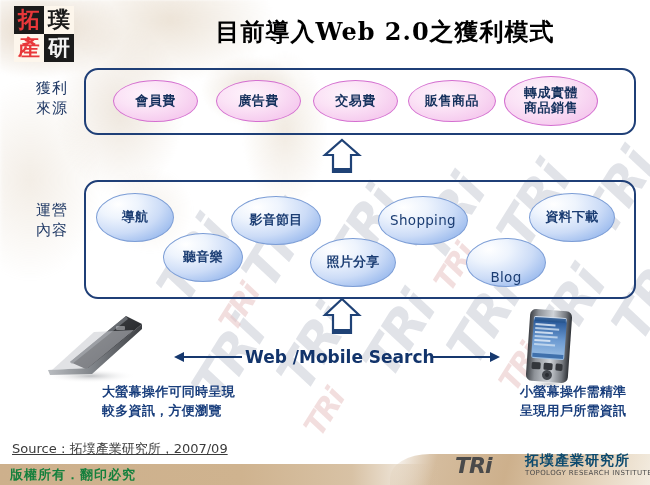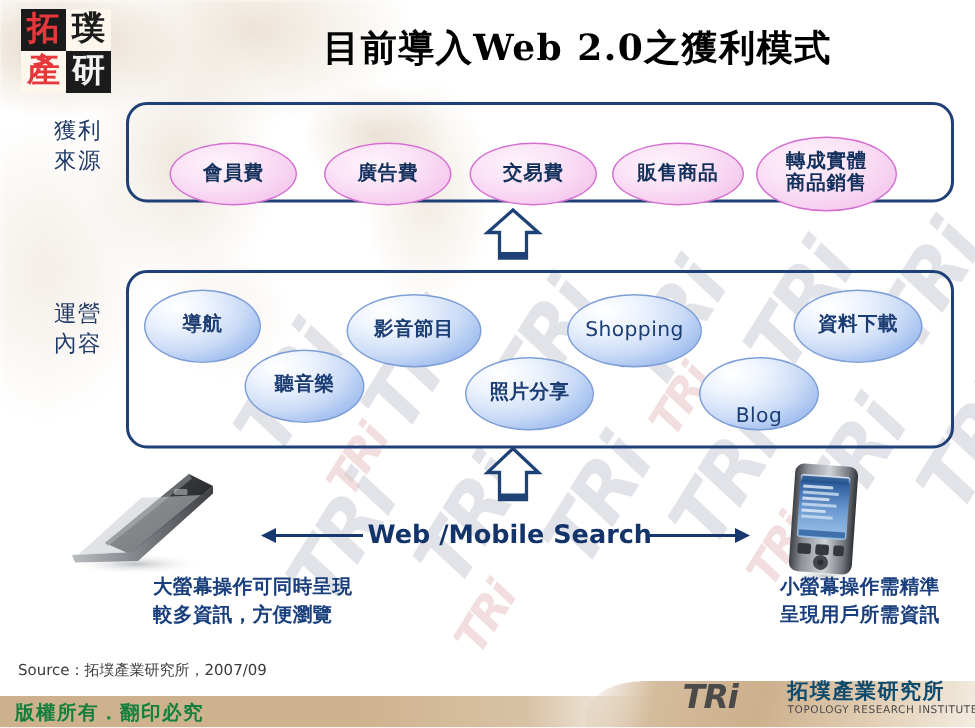--- a/index.html
+++ b/index.html
@@ -81,21 +81,21 @@
   .ell{
     position:absolute;display:flex;align-items:center;justify-content:center;
     text-align:center;line-height:1.15;
     font-family:"DejaVu Sans","Liberation Sans",sans-serif;
     color:#14305c;
   }
   .ell.pink{
     border-radius:50%;
     border:1px solid #d46fd0;
     background:radial-gradient(ellipse at 38% 32%, #fdf3fb 0%, #fbe3f6 38%, #f6cdef 72%, #f2bfe9 100%);
-    font-size:13px;font-weight:bold;letter-spacing:.5px;margin-top:15px;
+    font-size:13px;font-weight:bold;letter-spacing:.5px;
   }
   .ell.blue{
     border-radius:50%;
     border:1px solid #7d9ed6;
     background:radial-gradient(ellipse at 28% 22%, #ffffff 0%, #eef4fd 26%, #ccdcf7 56%, #9dbcee 82%, #7ba5e6 100%);
     font-size:13px;font-weight:bold;color:#1b3d73;letter-spacing:.3px;
   }
   .ell.blue.latin{font-weight:normal;font-size:13.5px;}
 
   
@@ -120,21 +120,21 @@
     white-space:nowrap;
     margin-left:28px;
   }
   #cap-left{left:74px;top:383px;}
   #cap-right{left:492px;top:383px;}
 
   
   .source{
     position:absolute;left:12px;top:440px;
     font-family:"DejaVu Sans","Liberation Sans",sans-serif;
-    font-size:10px;color:#3b3b3b;white-space:nowrap;
+    font-size:13px;color:#3b3b3b;white-space:nowrap;text-decoration:underline;
   }
 
   
   .footer-bar{
     position:absolute;left:0;top:464px;width:440px;height:21px;
     background:linear-gradient(90deg,#cdb08c 0%,#cfb38f 55%,#d8c2a5 80%, rgba(216,194,165,0) 100%);
   }
   .footer-text{
     position:absolute;left:10px;top:466px;
     font-family:"DejaVu Sans","Liberation Sans",sans-serif;

